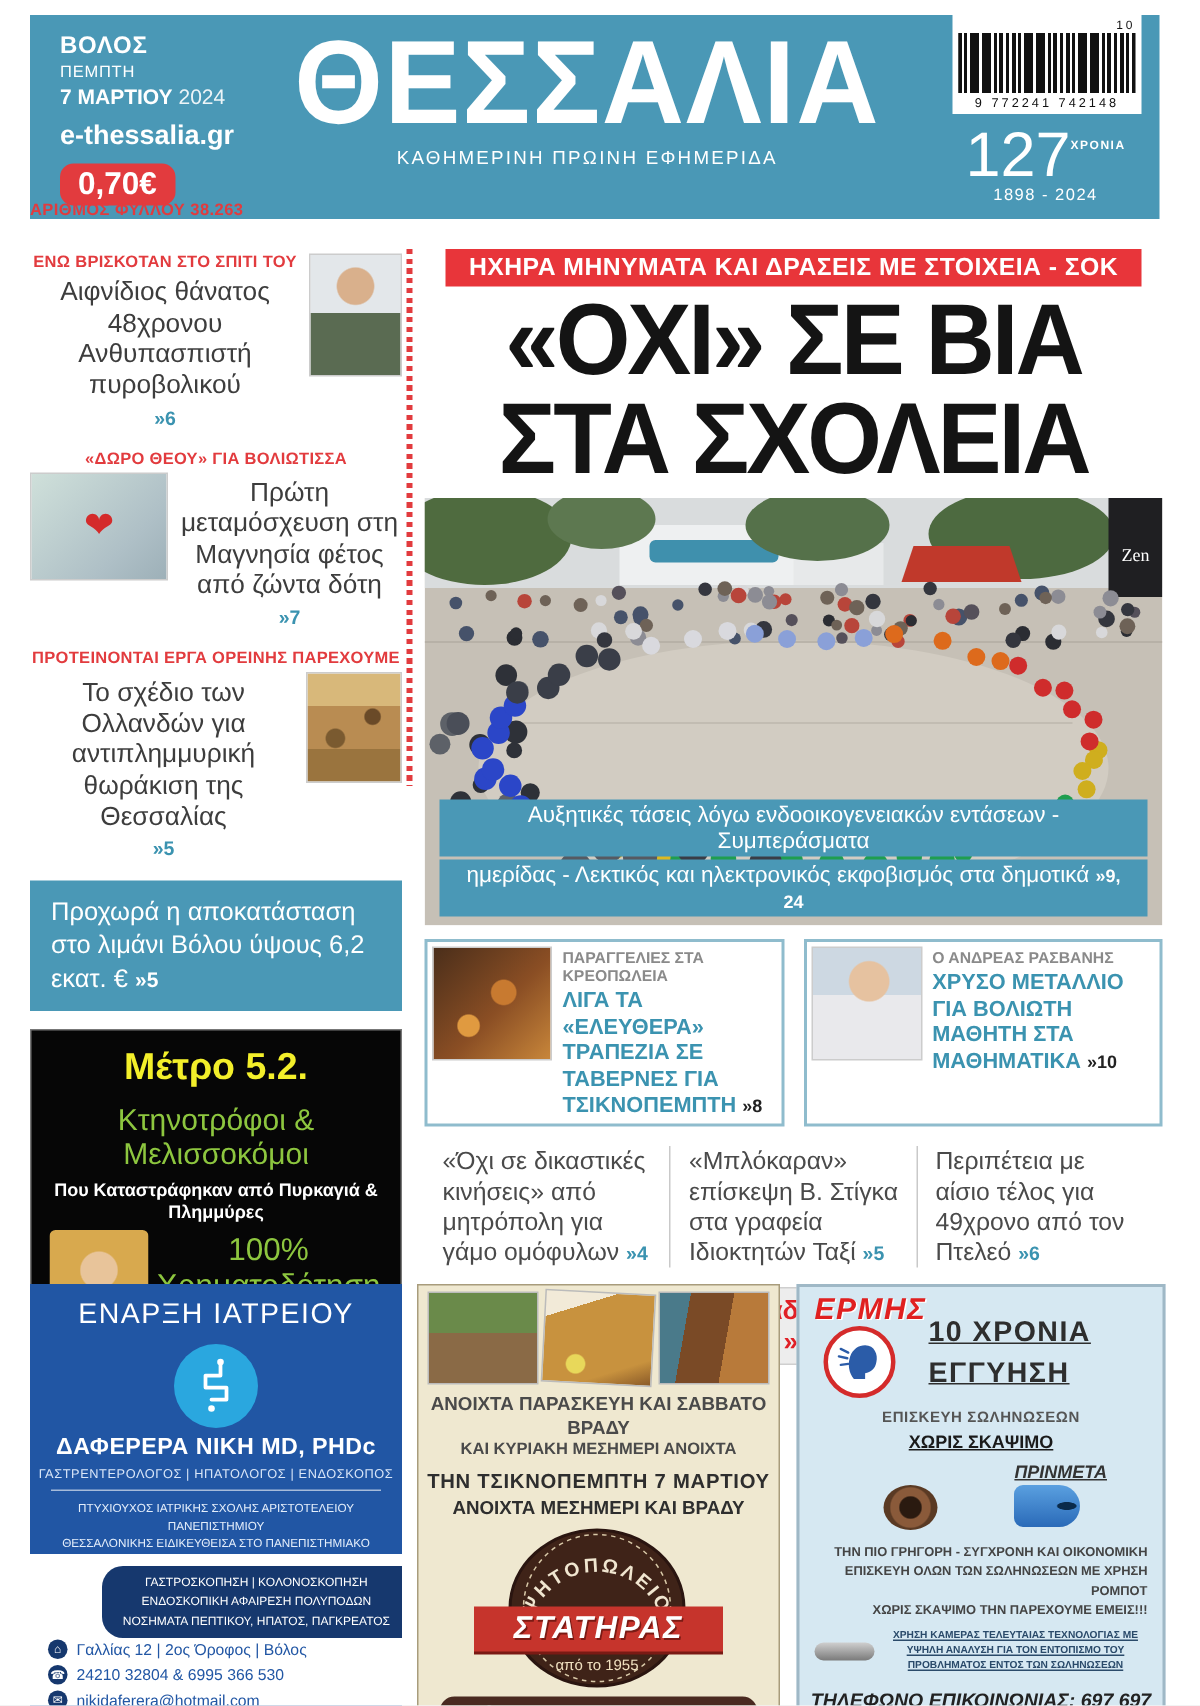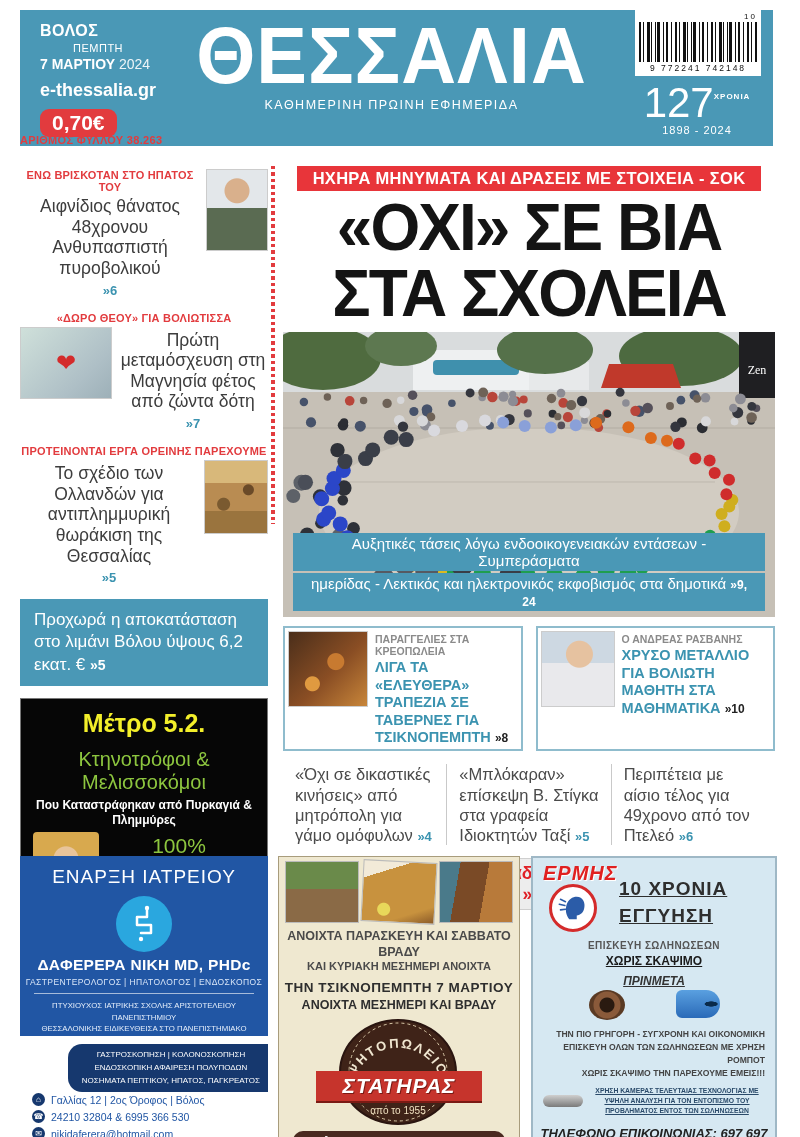--- a/index.html
+++ b/index.html
@@ -3,21 +3,21 @@
 <meta charset="utf-8">
 <style>
   html,body{margin:0;padding:0;background:#e9e9e9;}
   .page{position:relative;width:800px;height:1137px;background:#fff;margin:0 auto;
         font-family:"Liberation Sans",sans-serif;overflow:hidden;}
 
   
   .mast{position:absolute;left:20px;top:10px;width:753px;height:136px;background:#4a98b6;}
   .mast-left{position:absolute;left:20px;top:12px;color:#fff;line-height:1.15;}
   .m-city{font-size:16px;font-weight:bold;letter-spacing:.5px;}
-  .m-day{font-size:11px;letter-spacing:.5px;margin-top:2px;text-align:center;}
+  .m-day{font-size:11px;letter-spacing:.5px;margin-top:2px;}
   .m-date{font-size:14px;font-weight:bold;margin-top:1px;}
   .m-date .yr{font-weight:normal;opacity:.9;}
   .m-site{font-size:18px;font-weight:bold;margin-top:8px;}
   .price{display:inline-block;margin-top:8px;background:#e23b3e;color:#fff;font-size:21px;
          font-weight:bold;padding:2px 12px;border-radius:9px;}
   .mast-center{position:absolute;left:140px;right:150px;top:6px;text-align:center;color:#fff;}
   .logo{font-size:76px;font-weight:800;letter-spacing:1px;transform:scaleY(1.04);line-height:1.05;}
   .tagline{font-size:12.5px;letter-spacing:1.5px;margin-top:2px;}
   .bc-box{position:absolute;right:12px;top:0;width:126px;height:66px;background:#fff;padding:2px 4px 0 4px;box-sizing:border-box;}
   .bc-top{font-size:8px;text-align:right;letter-spacing:2px;color:#111;}
@@ -154,21 +154,21 @@
            border:2px solid #9fb8c6;box-sizing:border-box;overflow:hidden;font-size:0;}
   .hm-top{position:relative;height:78px;}
   .hm-brand{position:absolute;left:10px;top:4px;color:#e02020;font-weight:bold;font-style:italic;
             font-size:20px;letter-spacing:1px;text-shadow:1px 1px 0 #fff;}
   .hm-logo{position:absolute;left:16px;top:26px;width:48px;height:48px;border-radius:50%;background:#fff;
            border:3px solid #d42b2b;box-sizing:border-box;display:flex;align-items:center;justify-content:center;}
   .hm-title{position:absolute;left:86px;top:18px;color:#2e2e2e;font-weight:bold;font-size:19px;
             letter-spacing:1px;text-decoration:underline;line-height:1.4;}
   .hm-sub{margin-top:4px;text-align:center;color:#555;font-weight:bold;font-size:10px;letter-spacing:.4px;}
   .hm-sub2{text-align:center;color:#1a1a1a;font-weight:bold;font-size:12px;text-decoration:underline;margin-top:3px;}
-  .hm-ba{display:flex;justify-content:center;margin-top:6px;padding:0 26px;}
+  .hm-ba{display:flex;justify-content:flex-end;margin-top:6px;padding:0 37px;}
   .hm-ba span{font-size:12px;font-weight:bold;font-style:italic;color:#333;text-decoration:underline;}
   .hm-pipes{display:flex;justify-content:space-around;padding:0 30px;margin-top:2px;height:34px;}
   .pipe-before{width:36px;height:30px;border-radius:50%;background:
       radial-gradient(circle at 50% 50%, #2a1a10 0 7px, #8a5a3a 8px 13px, #5a3a24 14px);}
   .pipe-after{width:44px;height:28px;border-radius:6px 14px 14px 6px;background:
       radial-gradient(ellipse at 80% 50%, #0a2a4a 0 6px, transparent 7px),
       linear-gradient(180deg,#5aa0e0,#2a6ab8);}
   .hm-body{margin-top:4px;text-align:right;color:#444;font-size:8.6px;font-weight:bold;line-height:1.5;padding:0 10px;}
   .hm-cam-row{display:flex;align-items:center;gap:6px;padding:0 10px;margin-top:6px;}
   .camera{flex:none;width:40px;height:12px;border-radius:7px;background:linear-gradient(180deg,#cfcfcf,#7a7a7a);}
@@ -204,21 +204,21 @@
   </div>
   <div class="issue-no">ΑΡΙΘΜΟΣ ΦΥΛΛΟΥ 38.263</div>
 
   <div class="dash-div"></div>
 
   <div class="left-col">
 
     <div class="art">
       <div class="row">
         <div class="grow">
-          <div class="kick">ΕΝΩ ΒΡΙΣΚΟΤΑΝ ΣΤΟ ΗΠΑΤΟΣ ΤΟΥ</div>
+          <div class="kick">ΕΝΩ ΒΡΙΣΚΟΤΑΝ ΣΤΟ ΣΠΙΤΙ ΤΟΥ</div>
           <div class="lc-title">Αιφνίδιος θάνατος 48χρονου Ανθυπασπιστή πυροβολικού</div>
           <span class="pref pref-c">»6</span>
         </div>
         <div class="ph ph-officer"></div>
       </div>
     </div>
 
     <div class="art">
       <div class="kick">«ΔΩΡΟ ΘΕΟΥ» ΓΙΑ ΒΟΛΙΩΤΙΣΣΑ</div>
       <div class="row">

